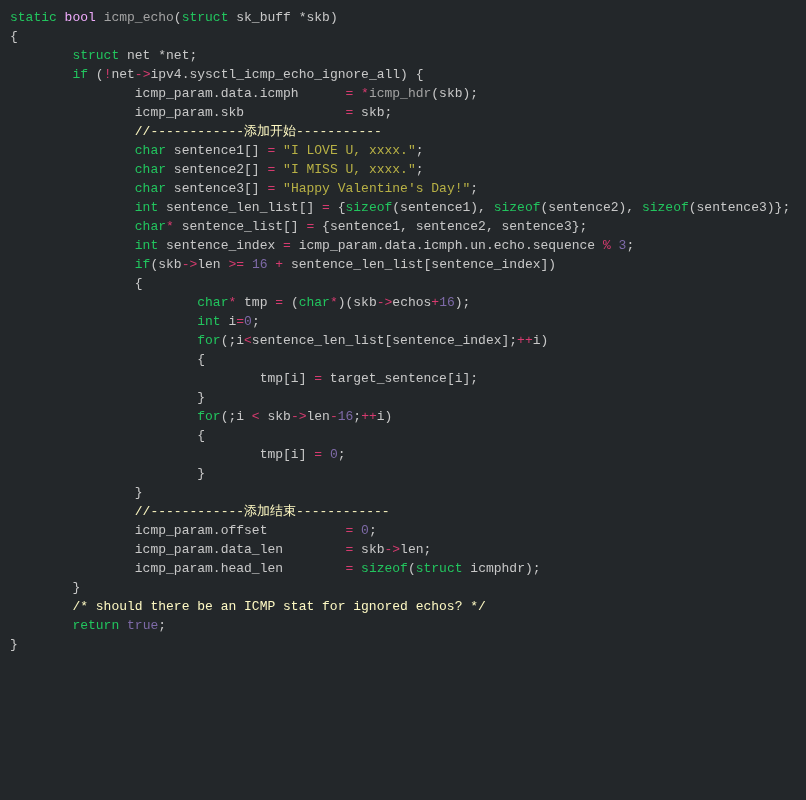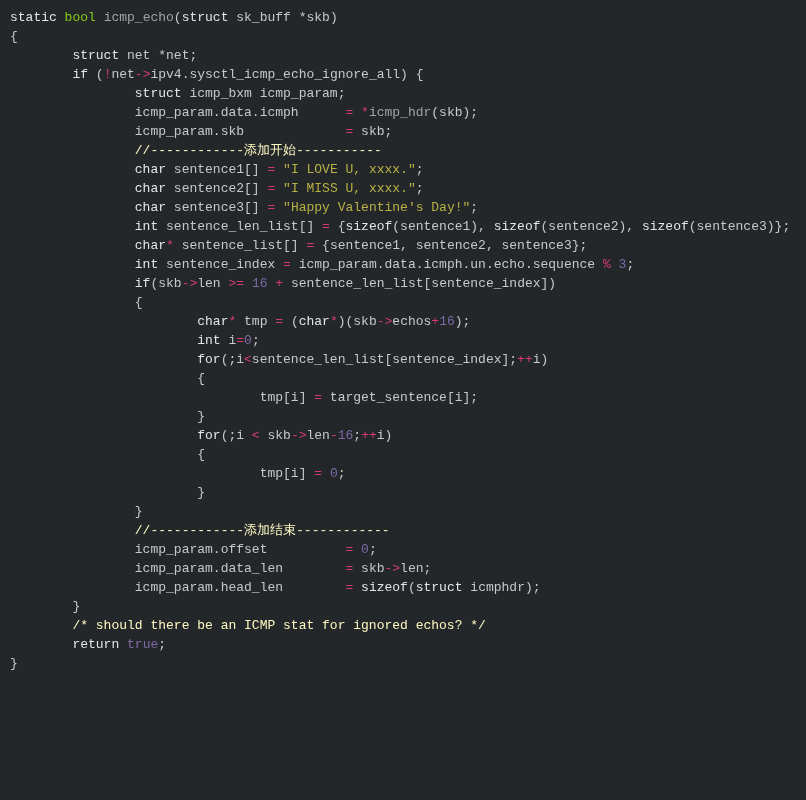--- a/index.html
+++ b/index.html
@@ -11,38 +11,37 @@
     color: #c8c8c8;
     padding: 8px 10px;
     white-space: nowrap;
     overflow: auto;
     width: 806px;
     height: 800px;
   }
   .code-line {
     white-space: pre;
   }
-  .kw-red { color: #e5e5e5; margin-top: 20px; }
-  .kw-teal { color: #84cc16; margin-top: 39px; }
+  .kw-red { color: #22c55e; margin-top: 20px; }
+  .kw-teal { color: #f0abfc; margin-top: 39px; }
   .fn-green { color: #a3a3a3; }
   .str { color: #b8b145; }
   .num { color: #7e6aa8; }
   .comment { color: #fef9c3; }
   .op { color: #d53b6f; }
 </style>
 </head>
 <body>
 
 <div>
 <div class="code-line"><span class="kw-red">static</span><span class="kw-teal"> bool</span><span class="fn-green"> icmp_echo</span><span>(</span><span class="kw-red">struct</span><span> sk_buff *skb)</span></div>
 <div class="code-line"><span>{</span></div>
 <div class="code-line"><span class="kw-red">        struct</span><span> net *net;</span></div>
 <div class="code-line"><span></span></div>
 <div class="code-line"><span class="kw-red">        if</span><span> (</span><span class="op">!</span><span>net</span><span class="op">-&gt;</span><span>ipv4.sysctl_icmp_echo_ignore_all) {</span></div>
-<div class="code-line"><span class="kw-red">                struct</span><span> icmp_bxm icmp_param;</span></div>
 <div class="code-line"><span></span></div>
 <div class="code-line"><span>                icmp_param.data.icmph      </span><span class="op">= *</span><span class="fn-green">icmp_hdr</span><span>(skb);</span></div>
 <div class="code-line"><span>                icmp_param.skb             </span><span class="op">=</span><span> skb;</span></div>
 <div class="code-line"><span class="comment">                //------------添加开始-----------</span></div>
 <div class="code-line"><span class="kw-red">                char</span><span> sentence1[] </span><span class="op">=</span><span> </span><span class="str">"I LOVE U, xxxx."</span><span>;</span></div>
 <div class="code-line"><span class="kw-red">                char</span><span> sentence2[] </span><span class="op">=</span><span> </span><span class="str">"I MISS U, xxxx."</span><span>;</span></div>
 <div class="code-line"><span class="kw-red">                char</span><span> sentence3[] </span><span class="op">=</span><span> </span><span class="str">"Happy Valentine's Day!"</span><span>;</span></div>
 <div class="code-line"><span class="kw-red">                int</span><span> sentence_len_list[] </span><span class="op">=</span><span> {</span><span class="kw-red">sizeof</span><span>(sentence1), </span><span class="kw-red">sizeof</span><span>(sentence2), </span><span class="kw-red">sizeof</span><span>(sentence3)};</span></div>
 <div class="code-line"><span class="kw-red">                char</span><span class="op">*</span><span> sentence_list[] </span><span class="op">=</span><span> {sentence1, sentence2, sentence3};</span></div>
 <div class="code-line"><span class="kw-red">                int</span><span> sentence_index </span><span class="op">=</span><span> icmp_param.data.icmph.un.echo.sequence </span><span class="op">%</span><span> </span><span class="num">3</span><span>;</span></div>

